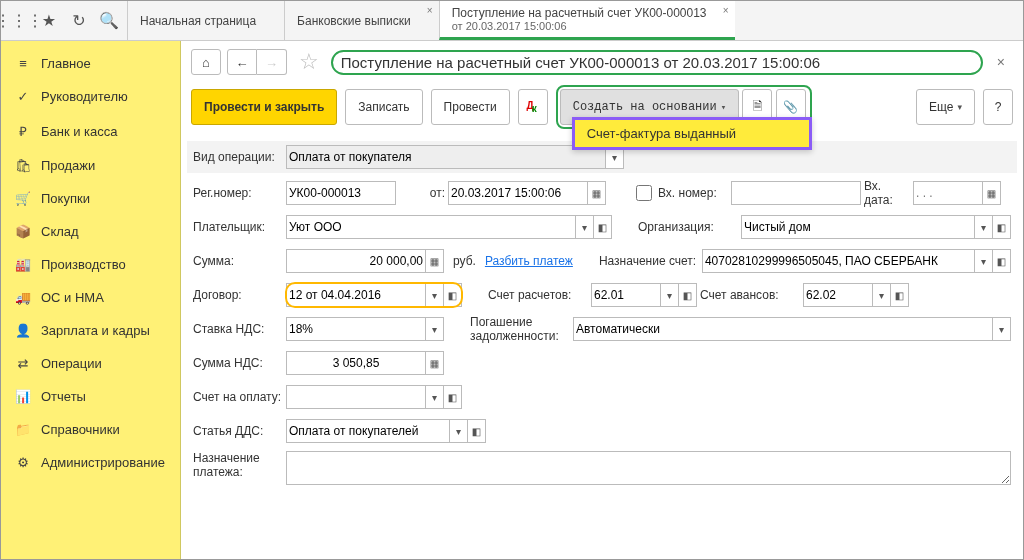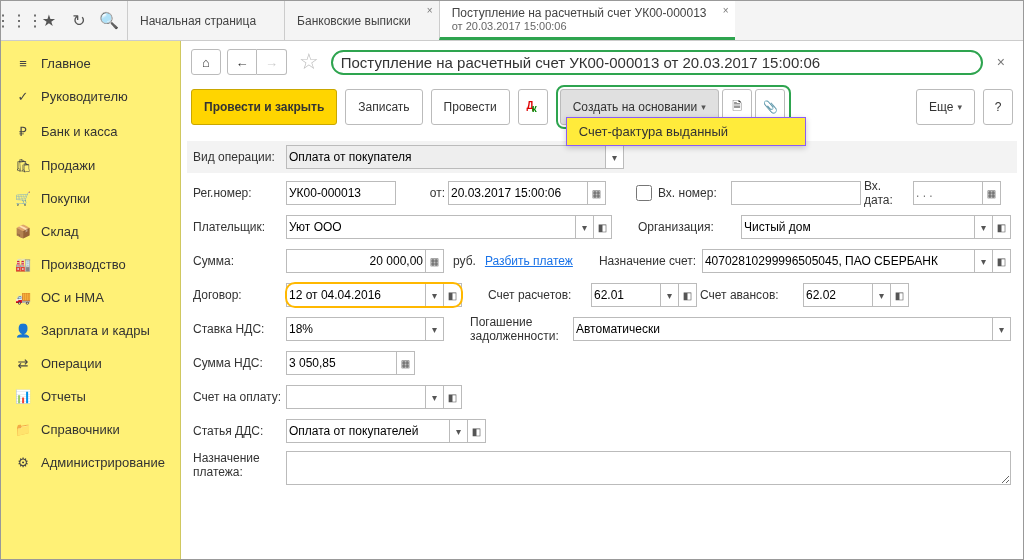--- a/index.html
+++ b/index.html
@@ -34,22 +34,22 @@
 .btn { height: 36px; padding: 0 12px; border: 1px solid #bbb; border-radius: 3px; background: #fff; font-size: 12px; display: inline-flex; align-items: center; cursor: pointer; }
 .btn.primary { background: #ffd500; border-color: #c9a700; font-weight: bold; }
 .btn.icon-only { padding: 0; width: 30px; justify-content: center; }
 .dk-icon { color: #d00; font-weight: bold; font-size: 10px; position: relative; top: -2px; }
 .dk-icon::after { content: "к"; color: #080; position: relative; left: -2px; top: 3px; }
 .btn.dd::after { content: " ▾"; font-size: 9px; margin-left: 4px; color: #555; }
 .btn.selected { background: #e0e0e0; }
 .spacer { flex: 1; }
 
 .dd-menu-grp { display: inline-block; border: 2px solid #2ea44f; border-radius: 8px; padding: 2px 4px 2px 2px; position: relative; }
-.dd-menu-grp .btn { vertical-align: middle; }
-.dd-panel { position: absolute; left: 8px; top: 30px; background: #ffeb3b; border: 1px solid #8b5cf6; width: 240px; padding: 6px 12px; font-size: 13px; box-shadow: 0 2px 6px rgba(0,0,0,.2); z-index: 10; }
+.dd-menu-grp .btn { vertical-align: middle; font-family: Liberation Mono, monospace; }
+.dd-panel { position: absolute; left: 14px; top: 30px; background: #ffeb3b; border: 3px solid #8b5cf6; width: 240px; padding: 6px 12px; font-size: 13px; box-shadow: 0 2px 6px rgba(0,0,0,.2); z-index: 10; }
 
 .form { padding: 4px 12px; display: flex; flex-direction: column; gap: 6px; }
 .row { display: flex; align-items: center; gap: 3px; min-height: 28px; }
 .lbl { width: 90px; color: #333; font-size: 12px; }
 .lbl.sm { width: 46px; }
 .lbl.md { width: 100px; }
 .fld { display: flex; align-items: stretch; height: 24px; }
 .fld input { border: 1px solid #bbb; padding: 0 2px; font-size: 12px; height: 24px; background: #fff; }
 .fld .ctl { width: 18px; border: 1px solid #bbb; border-left: none; background: #fff; display: flex; align-items: center; justify-content: center; font-size: 10px; color: #555; cursor: pointer; }
 .fld.wide input { width: 280px; }
@@ -275,21 +275,21 @@
           <span class="lbl md">Погашение задолженности:</span>
           <div class="fld" style="flex:1">
             <input style="flex: 1 1 0%;" value="Автоматически">
             <div class="ctl">▾</div>
           </div>
         </div>
 
         <div class="row">
           <span class="lbl">Сумма НДС:</span>
           <div class="fld">
-            <input style="width: 111px; text-align: left;" value="3 050,85">
+            <input style="width: 140px; text-align: center;" value="3 050,85">
             <div class="ctl">▦</div>
           </div>
         </div>
 
         <div class="row">
           <span class="lbl">Счет на оплату:</span>
           <div class="fld">
             <input style="width: 140px;">
             <div class="ctl">▾</div>
             <div class="ctl">◧</div>

